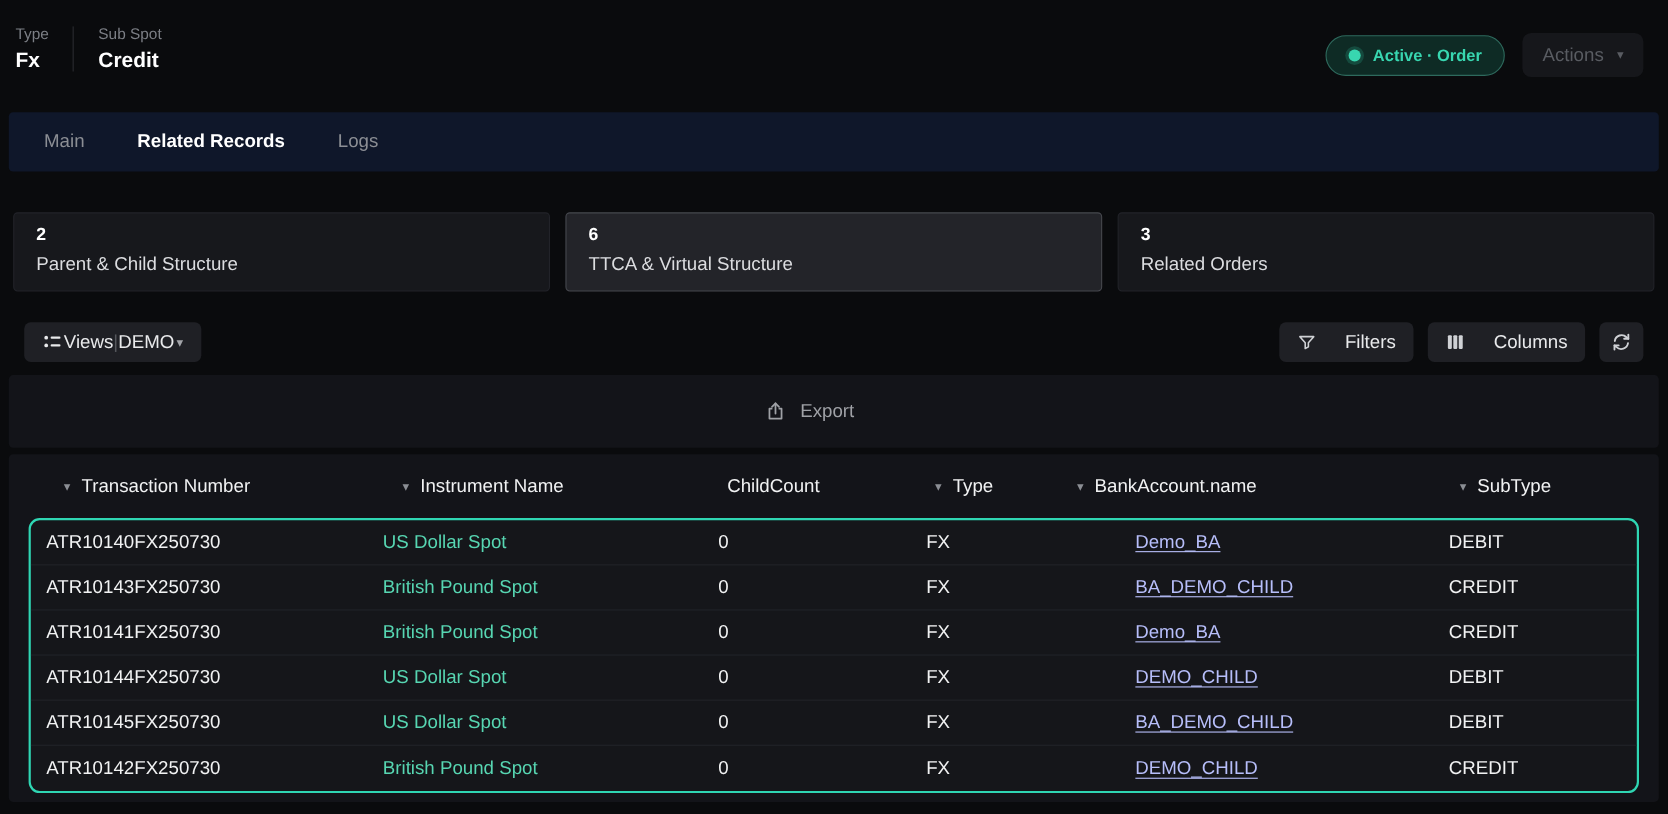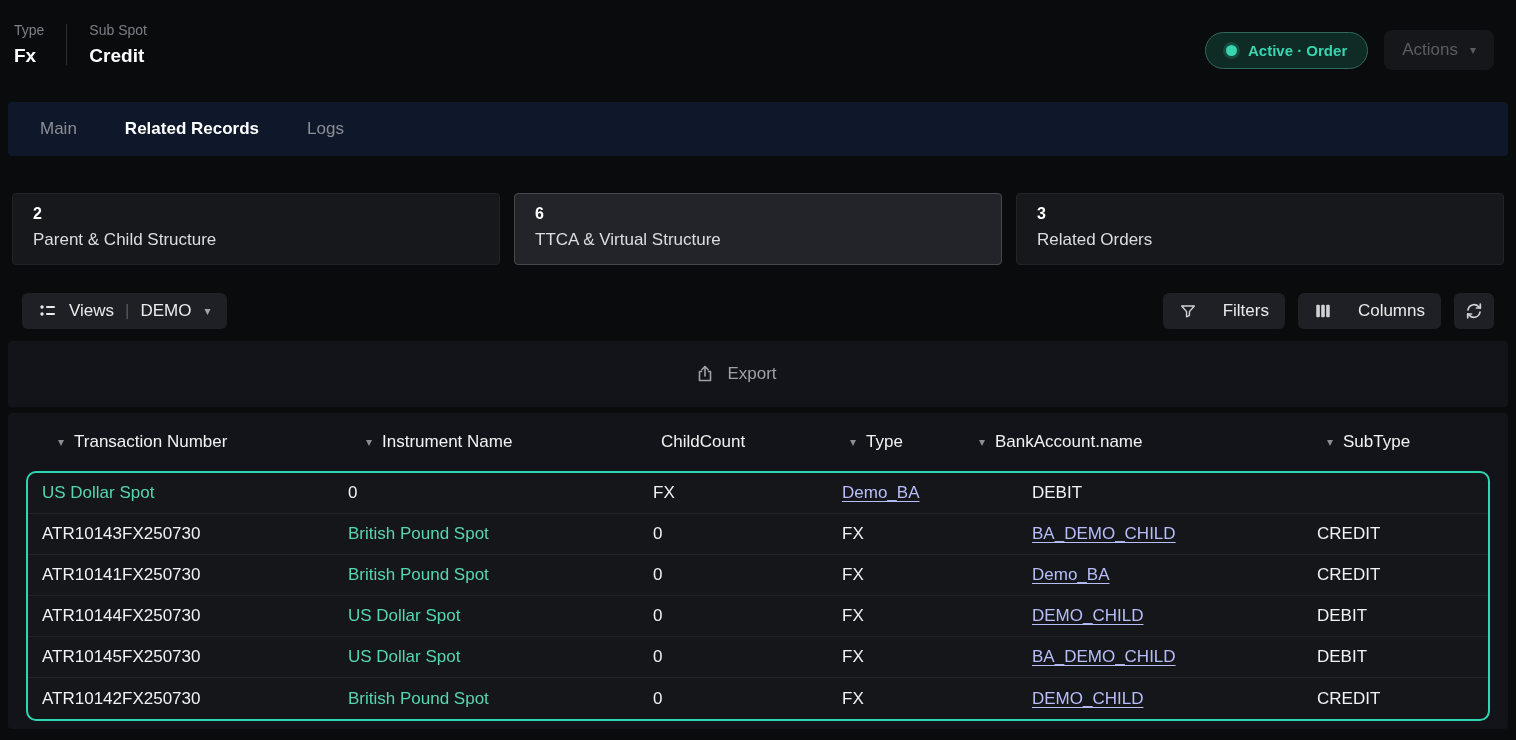--- a/index.html
+++ b/index.html
@@ -52,21 +52,21 @@
     flex:1; background:#17181c; border:1px solid #222329; border-radius:4px;
     padding:11px 20px 14px; cursor:pointer;
   }
   .card.selected { background:#232429; border-color:#46484e; }
   .card .count { font-size:16px; font-weight:700; color:#ffffff; margin-bottom:7px; }
   .card .clabel { font-size:17px; color:#dcdde0; }
 
   
   .views-bar { margin:28px 22px 0; display:flex; justify-content:space-between; align-items:center; }
   .views-control {
-    display:inline-flex; align-items:center; gap:11px;
+    display:inline-flex; align-items:center; 
     background:#1f2025; border-radius:6px; padding:8px 16px;
     font-size:17px; color:#e9eaec; cursor:pointer;
   }
   .views-control .pipe { color:#55575c; }
   .views-control .caret { color:#a2a4a9; margin-left:2px; }
   .right-tools { display:flex; gap:13px; }
   .tool-btn {
     display:inline-flex; align-items:center; gap:26px;
     background:#1f2025; border:none; border-radius:6px; padding:8px 16px;
     font-size:17px; color:#e9eaec; cursor:pointer; font-family:inherit;
@@ -244,20 +244,21 @@
   </div>
 
   <div class="th">
     <span class="caret">▾</span>
     <span class="th-label">SubType</span>
   </div>
 </div>
   <div class="tbody-box">
     <div>
   <div class="trow">
+    <div class="td td-tn">ATR10140FX250730</div>
     <div class="td td-in">US Dollar Spot</div>
     <div class="td td-cc">0</div>
     <div class="td td-type">FX</div>
     <div class="td td-ba">Demo_BA</div>
     <div class="td td-st">DEBIT</div>
   </div>
 
   <div class="trow">
     <div class="td td-tn">ATR10143FX250730</div>
     <div class="td td-in">British Pound Spot</div>

